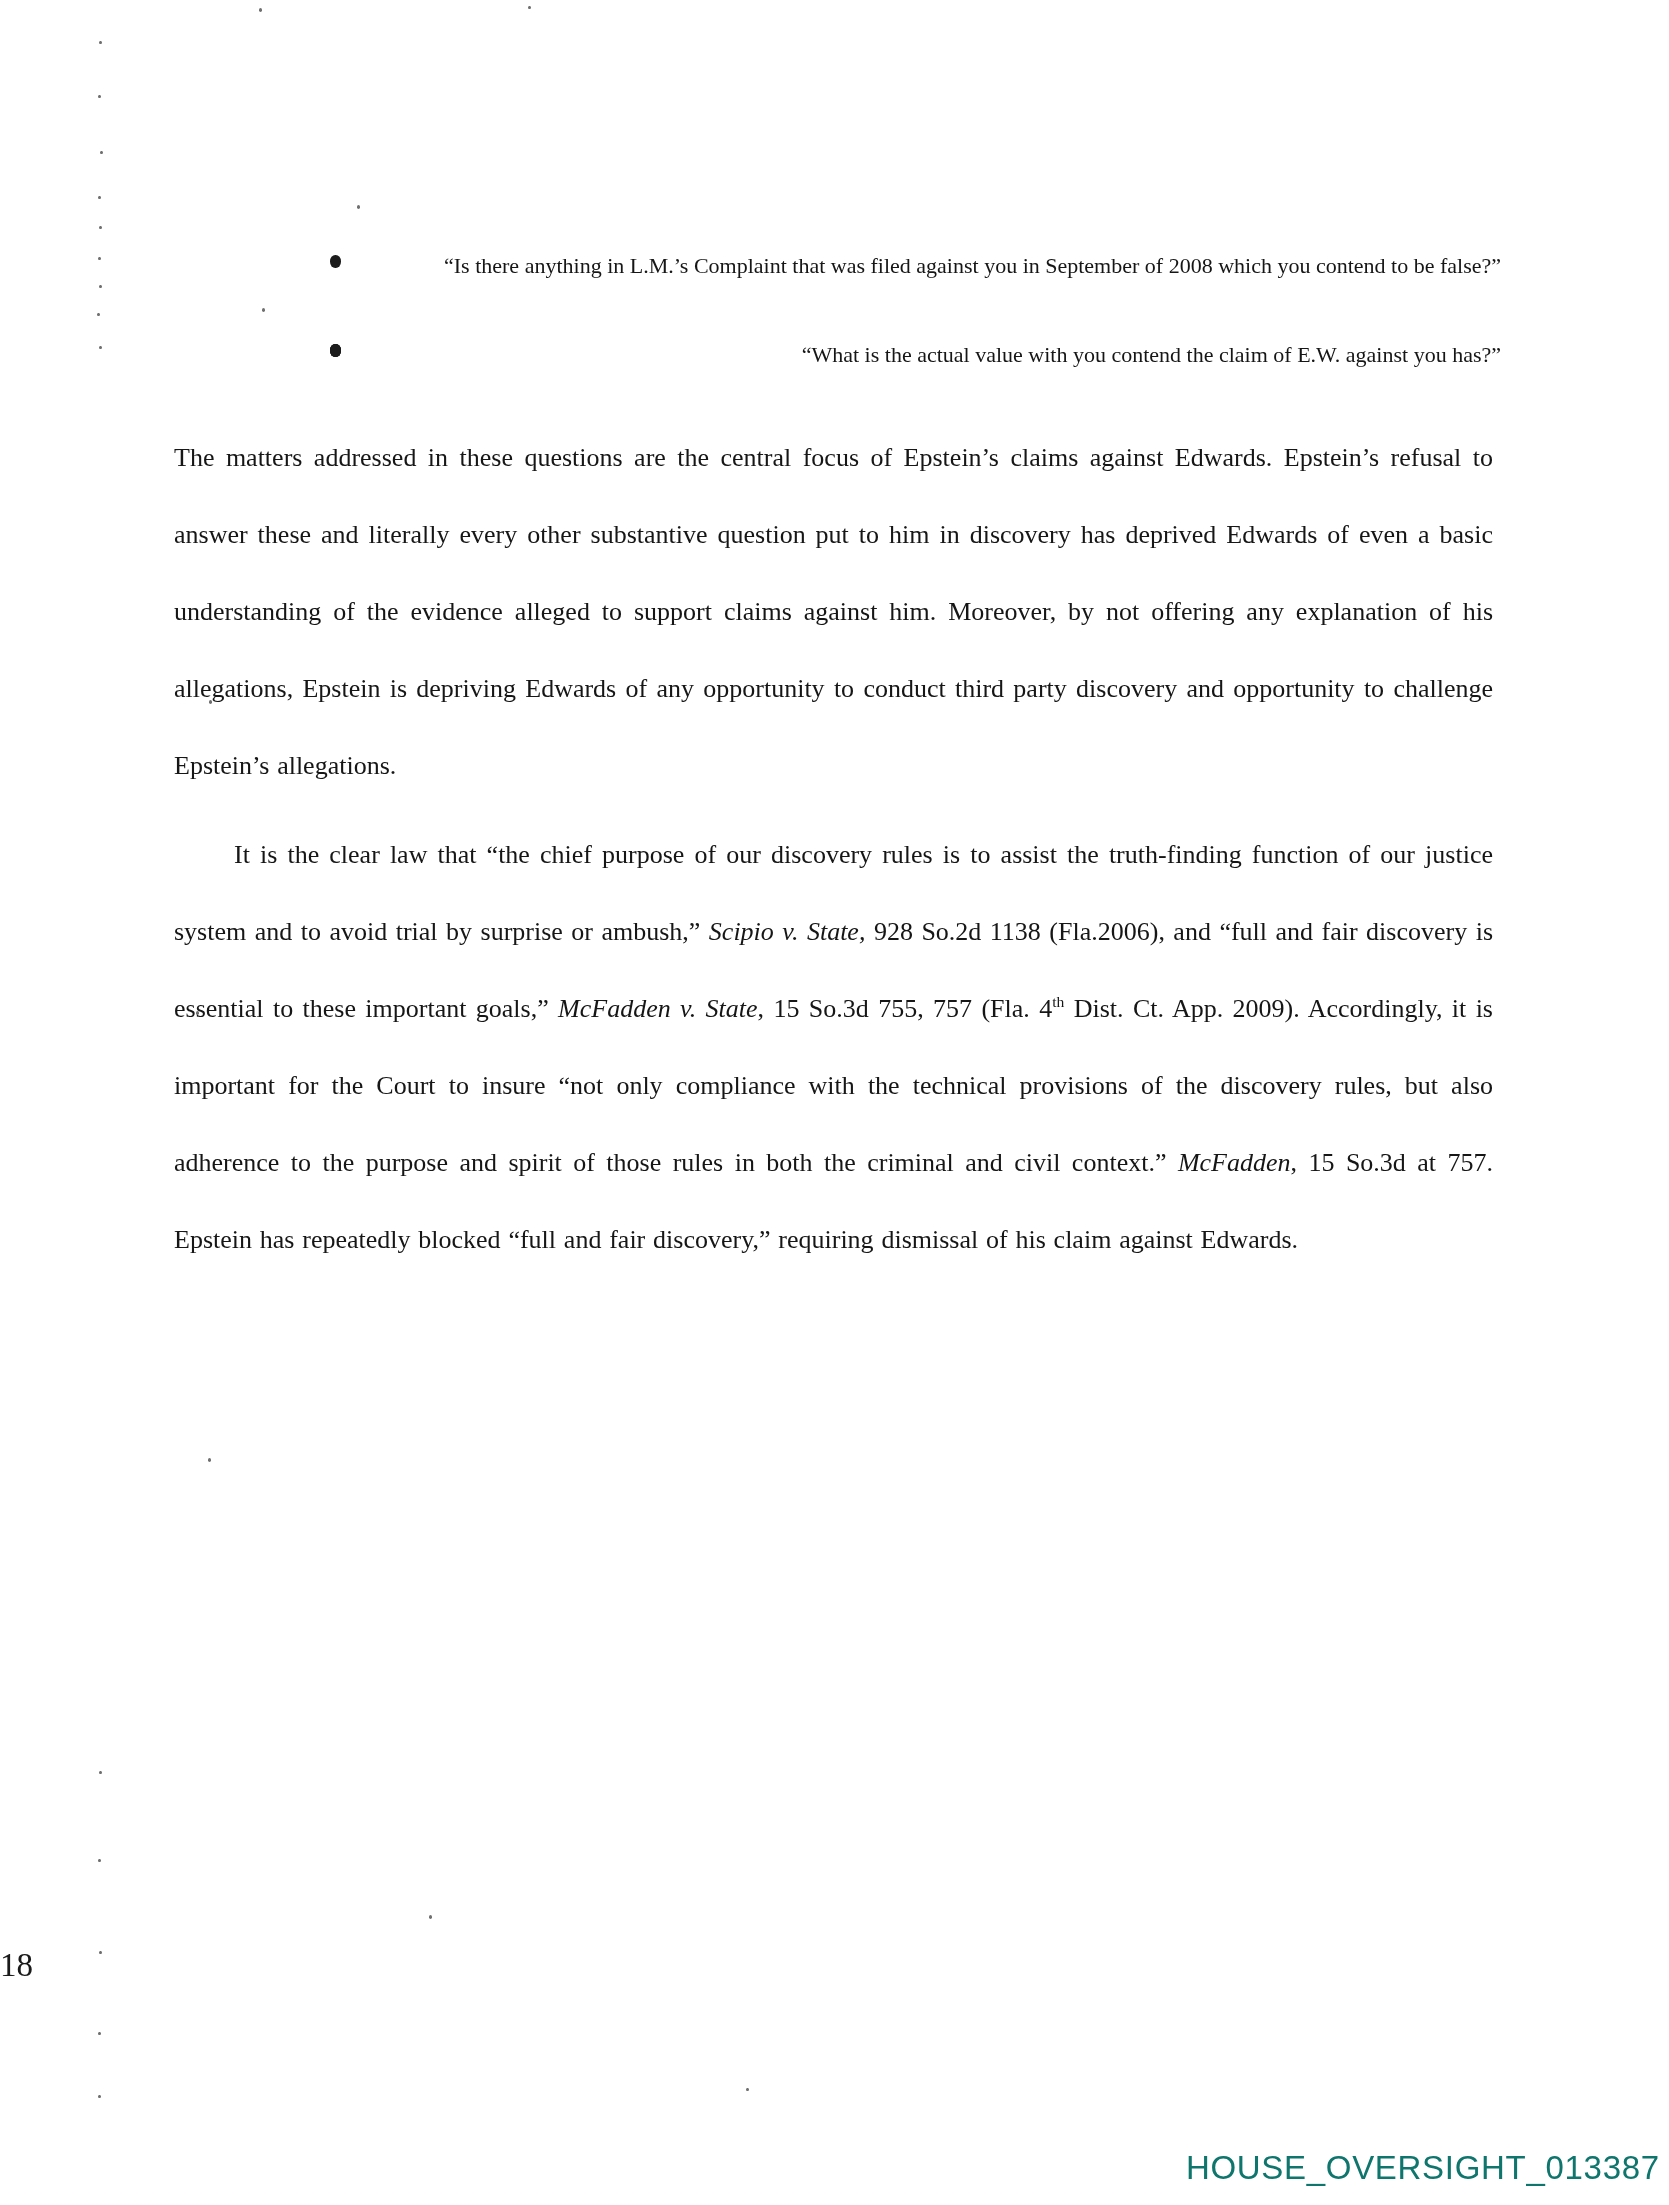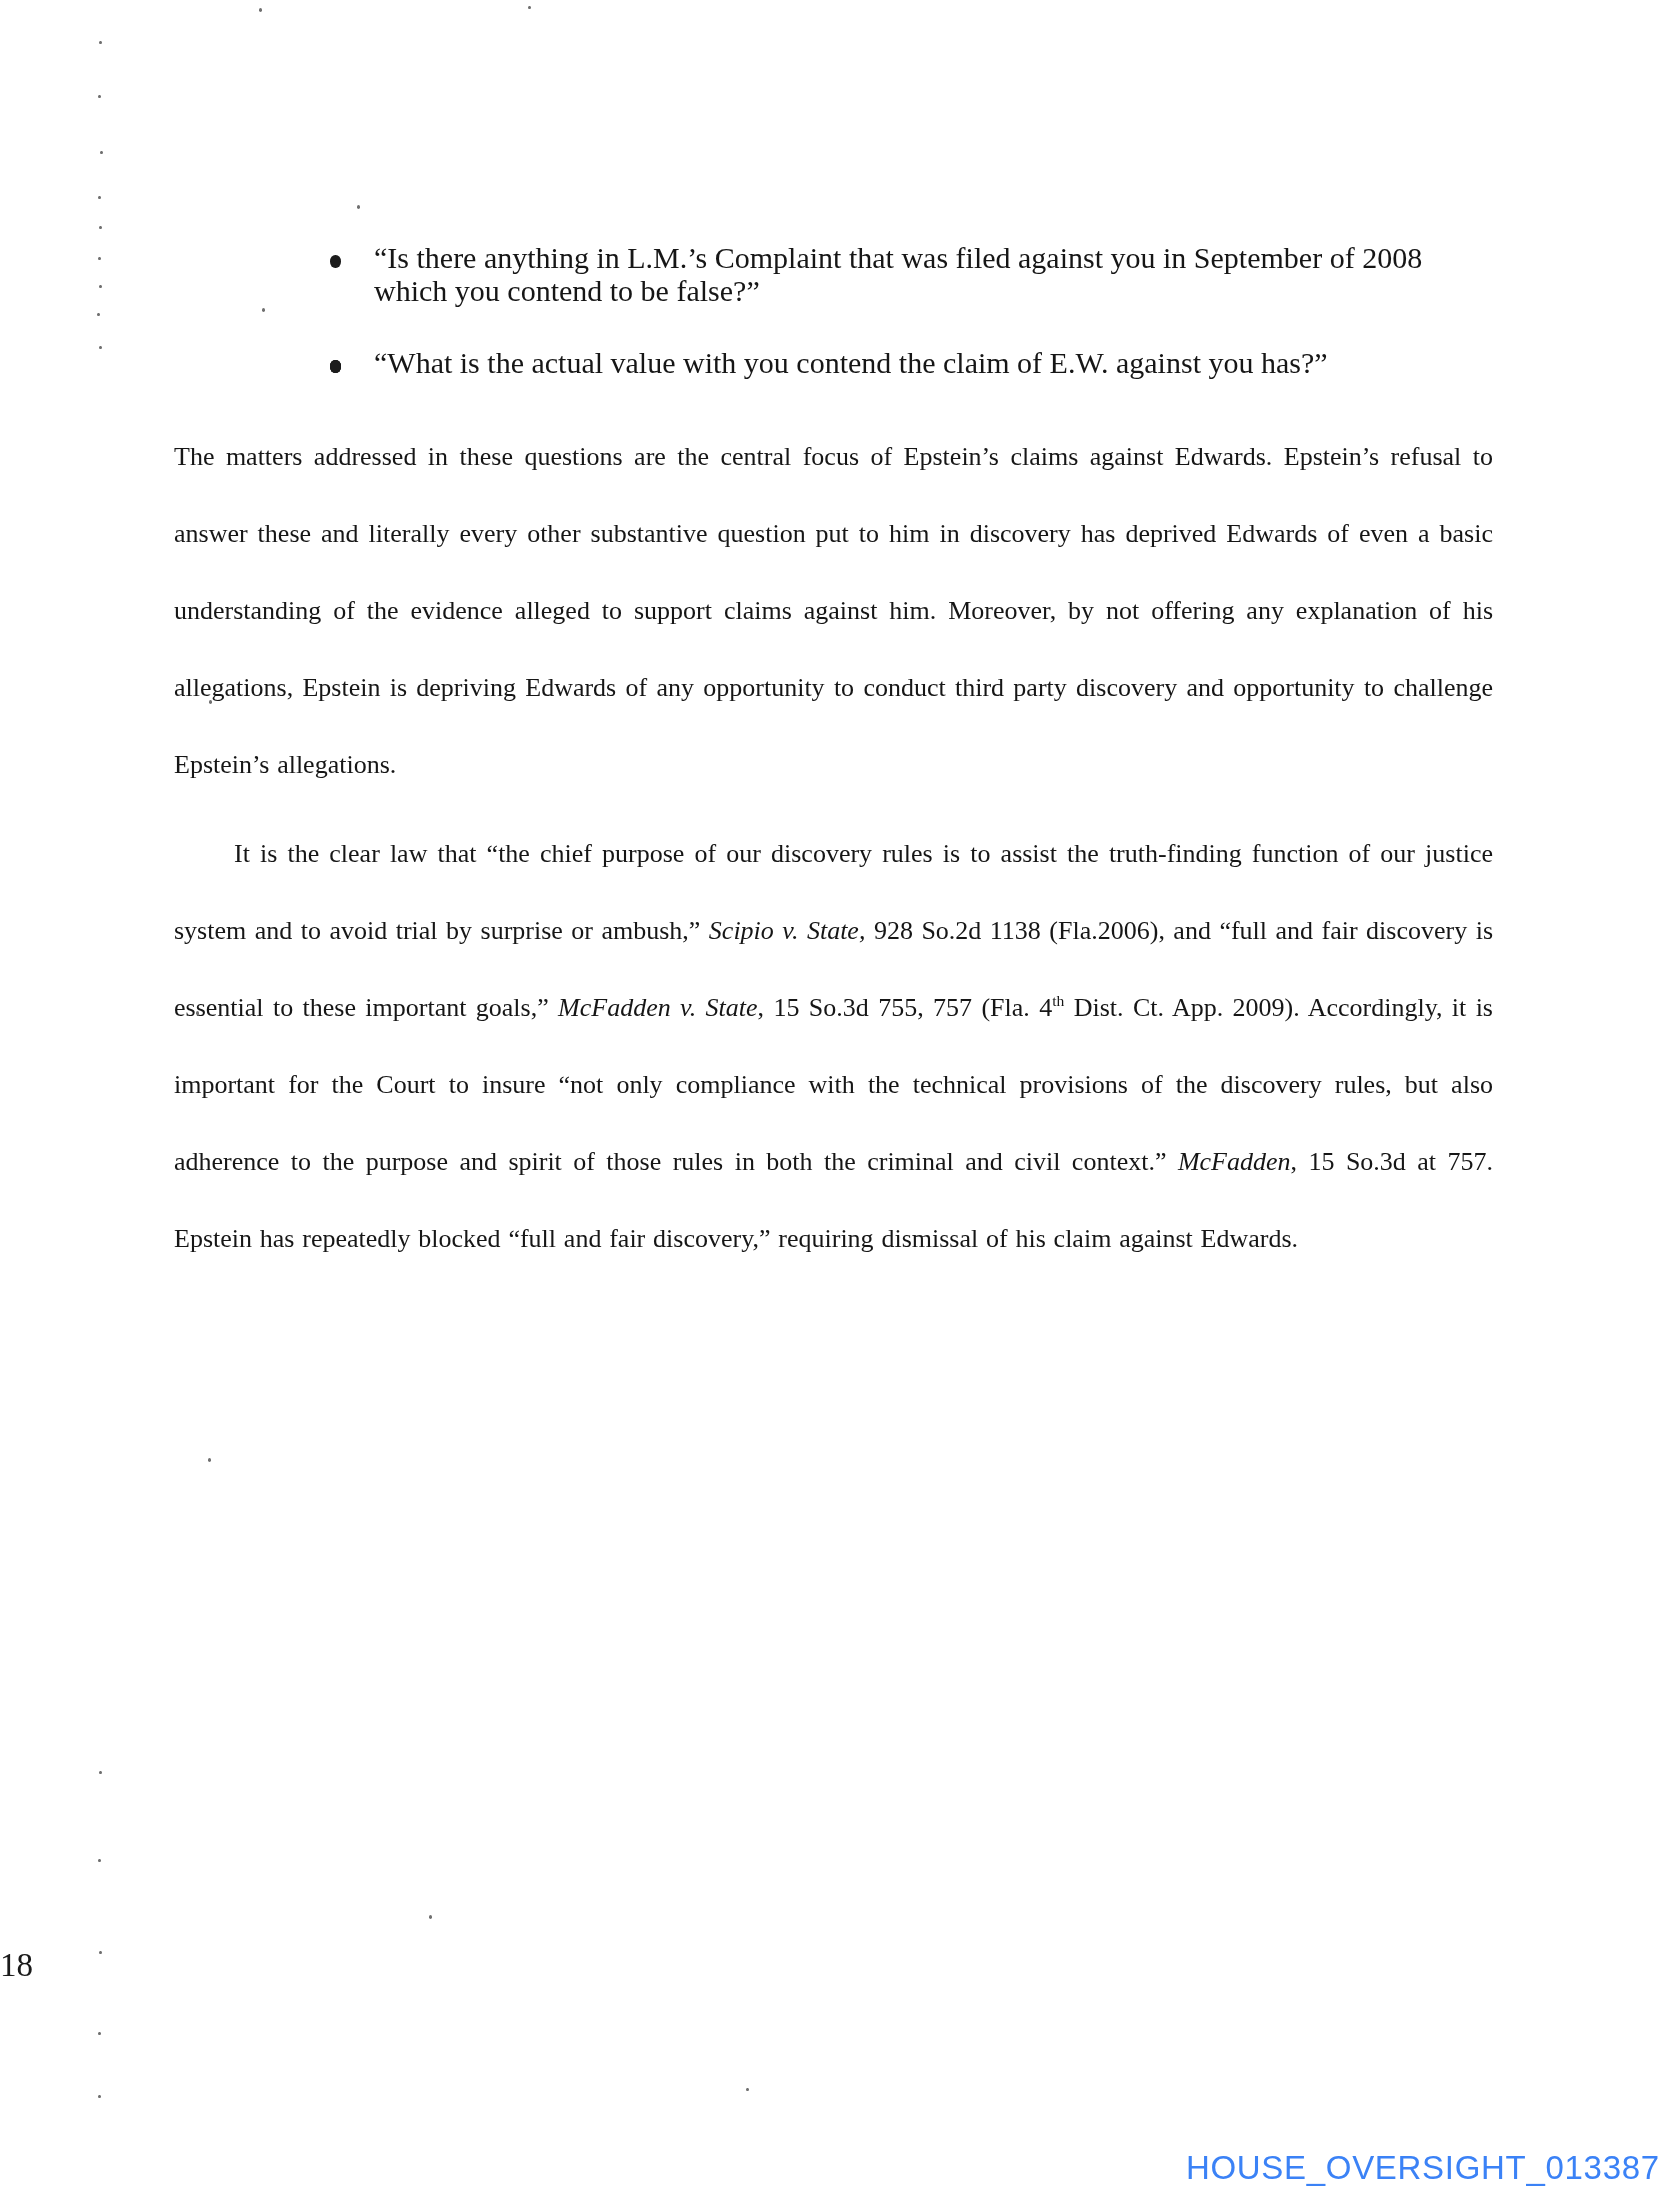--- a/index.html
+++ b/index.html
@@ -13,24 +13,24 @@
   .page { position: absolute; inset: 0; background: #ffffff; }
   .content {
     position: absolute;
     left: 166px; top: 241px;
     width: 1335px;
   }
   ul.bullets { list-style: none; margin: 0; padding: 0; }
   li.bullet {
     position: relative;
     padding-left: 208px;
-    font-size: 30px;
-    line-height: 33px;
+    font-size: 22px;
+    line-height: 50px;
     margin-bottom: 39px;
-    text-align: left;
+    text-align: right;
   }
   li.bullet .dot {
     position: absolute;
     left: 164px; top: 14.4px;
     width: 10.5px; height: 12.4px;
     background: #1c1c1c;
     border-radius: 50%;
   }
   p.para {
     margin: 8px;
@@ -49,21 +49,21 @@
     text-align: left;
     font-size: 33px;
     color: #1a1a1a;
   }
   .bates {
     position: absolute;
     right: 9.2px; top: 2149px;
     font-family: "Liberation Sans", sans-serif;
     font-size: 33px;
     letter-spacing: 0.7px;
-    color: #3b82f6;
+    color: #0f766e;
   }
   .speck {
     position: absolute;
     background: #6f6f6f;
     border-radius: 50%;
   }
 </style>
 </head>
 <body>
 

